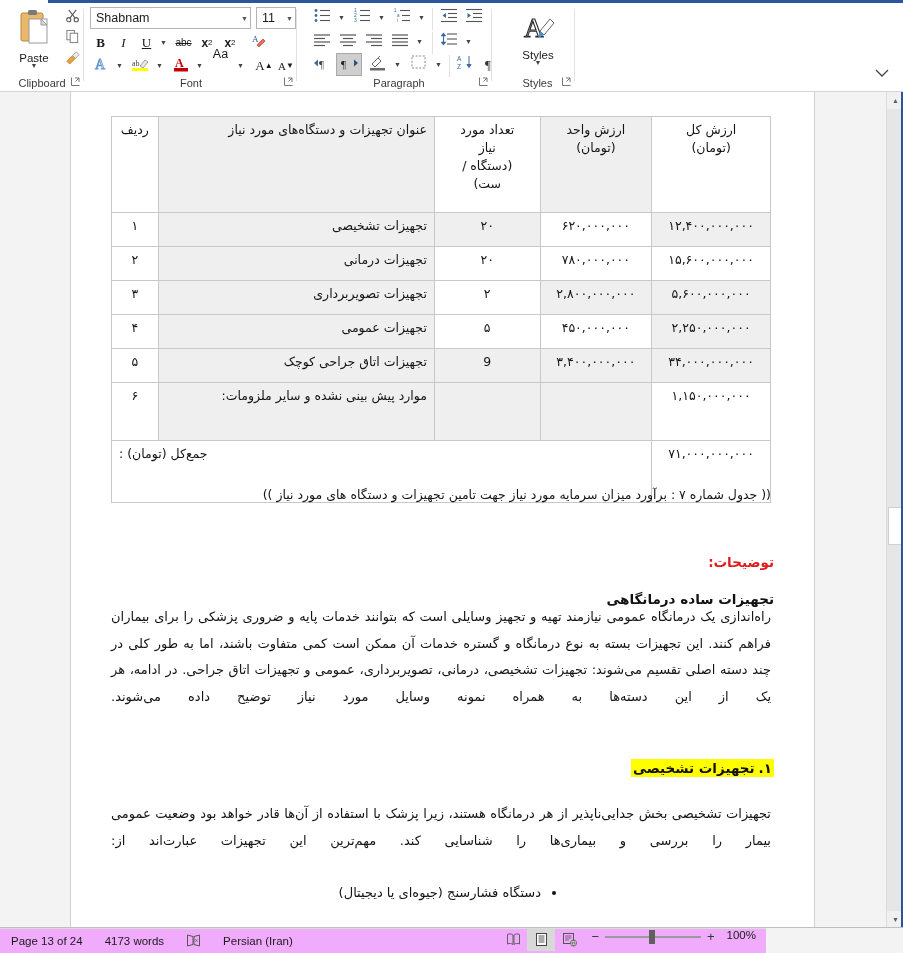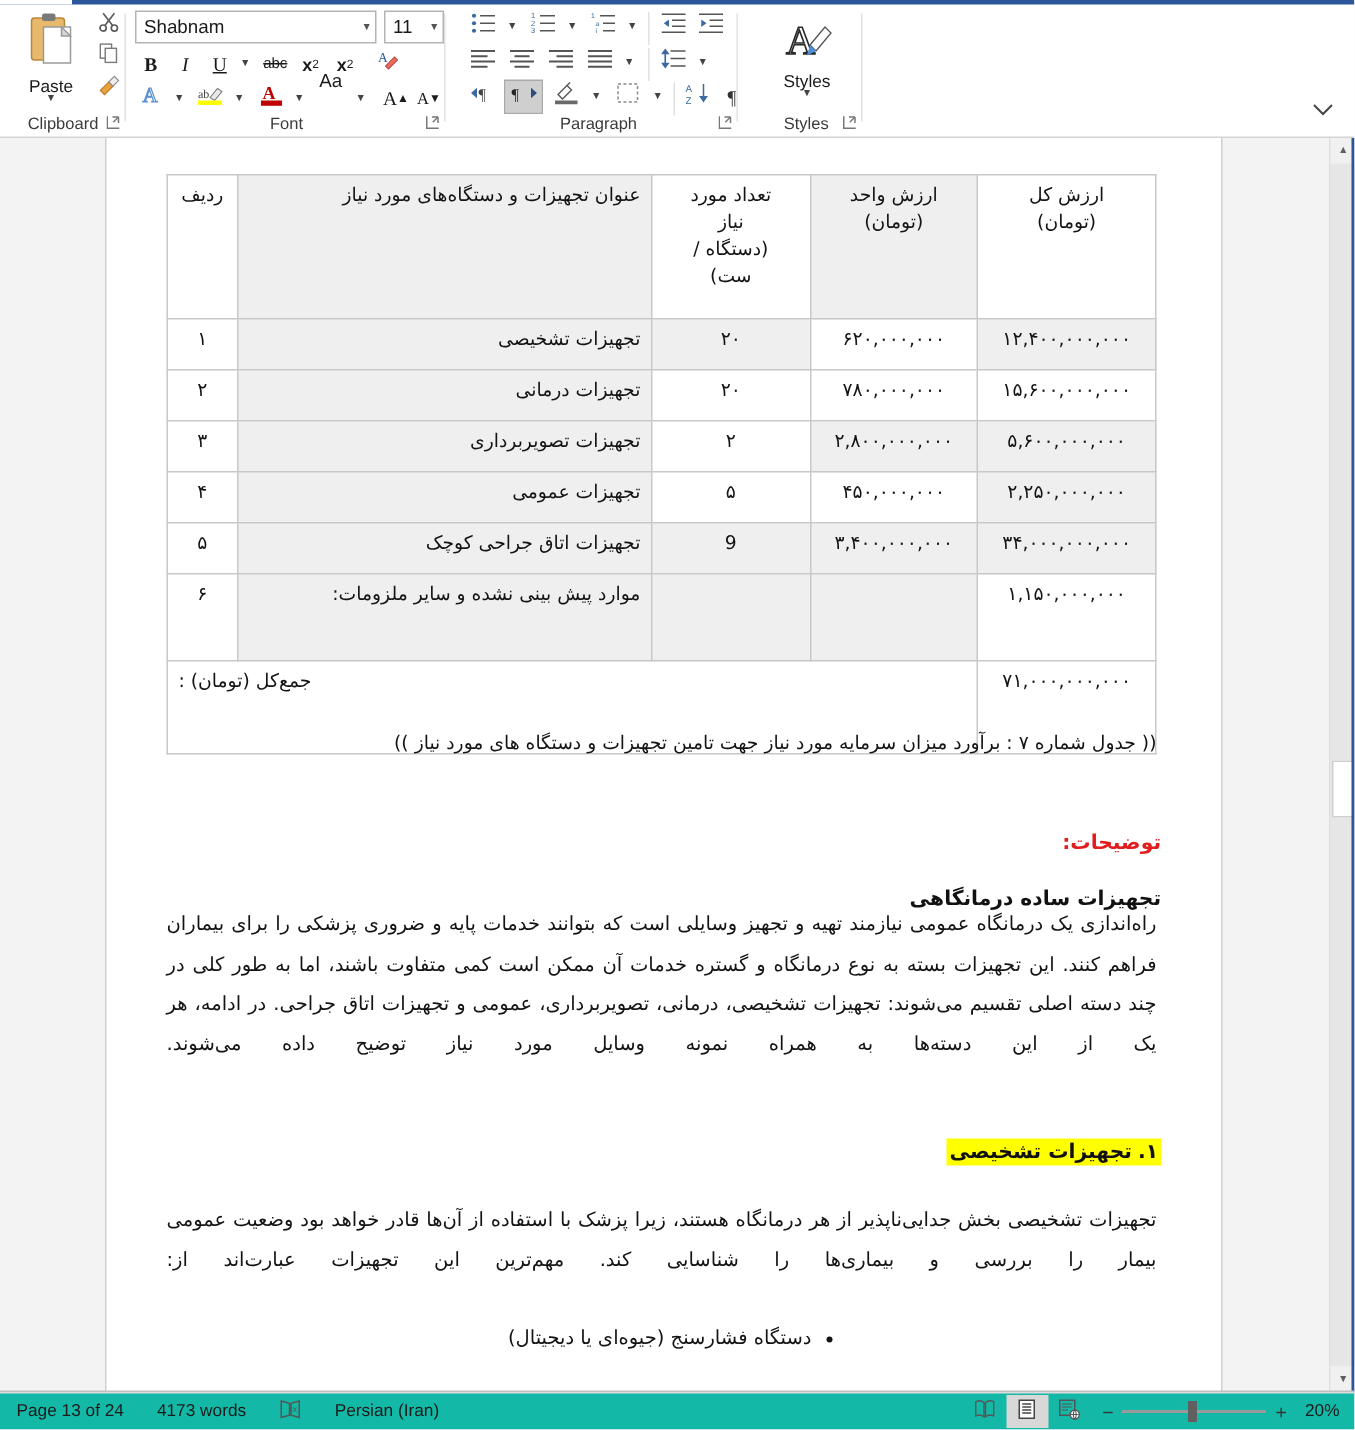--- a/index.html
+++ b/index.html
@@ -165,23 +165,23 @@
   }
   .vs-up { top: 0; } .vs-dn { bottom: 0; }
   .vs-track { position:absolute; left:0; top:17px; width:17px; bottom:17px; background:#e6e6e6; }
   .vs-thumb { position:absolute; left:1px; width:15px; top:415px; height:38px; background:#ffffff; border:1px solid #cfcfcf; }
   .arrow-gly { font-size: 7px; color: #606060; }
 
   .right-edge { position:absolute; right:0; top:92px; width:2px; height:836px; background:#2b579a; }
 
   
   .status {
-    position: absolute; left: 0; bottom: 0; width: 903px; height: 25px;
-    background: #14b8a6; border-top: 1px solid #dcdcdc;
-    display: flex; align-items: center;
+    position: absolute; left: 0; bottom: 0; width: 766px; height: 25px;
+    background: #f0abfc; border-top: 1px solid #dcdcdc;
+    display: flex; align-items: flex-start;
     font-size: 11.5px; color: #1a1a1a;
   }
   .st-item { padding: 0 11px; white-space: nowrap; display:flex; align-items:center; height:100%; }
   .st-spacer { flex: 1; }
   .viewbtn { width: 28px; height: 22px; display:flex; align-items:center; justify-content:center; }
   .viewbtn.sel { background: #d8d8d8; }
   .zoomslider { display: flex; align-items: center; gap: 6px; padding: 0 8px; }
   .zs-track { position: relative; width: 96px; height: 2px; background: #9a9a9a; }
   .zs-tick { position:absolute; top:-3px; left:47px; width:1px; height:8px; background:#9a9a9a;}
   .zs-thumb { position: absolute; top: -6px; left: 44px; width: 6px; height: 14px; background: #606060; }
@@ -773,16 +773,16 @@
     </div>
 
     <div class="zoomslider">
       <span class="zs-sign">−</span>
       <span class="zs-track">
         <span class="zs-tick"></span>
         <span class="zs-thumb"></span>
       </span>
       <span class="zs-sign">+</span>
     </div>
-    <div class="zoom-pct">20%</div>
+    <div class="zoom-pct">100%</div>
   </div>
 
 </div>
 
 </body></html>

